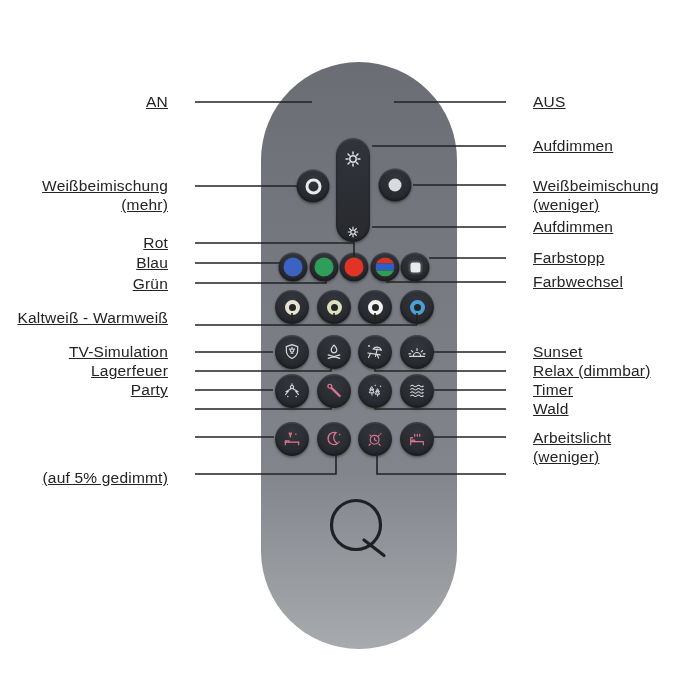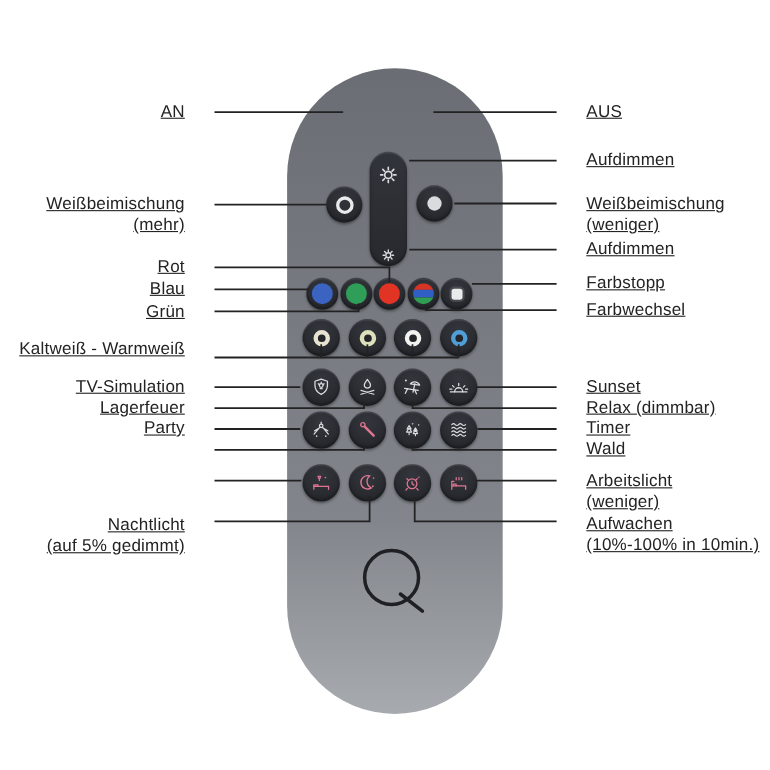--- a/index.html
+++ b/index.html
@@ -297,21 +297,20 @@
   <div class="lbl left" style="top:342px">
       <span>TV-Simulation</span>
     </div>
   <div class="lbl left" style="top:361px">
       <span>Lagerfeuer</span>
     </div>
   <div class="lbl left" style="top:380px">
       <span>Party</span>
     </div>
   <div class="lbl left" style="top:468px">
-      <span>Nachtlicht</span>
       <span>(auf 5% gedimmt)</span>
     </div>
 
   <div class="lbl right" style="top:92px">
       <span>AUS</span>
     </div>
   <div class="lbl right" style="top:136px">
       <span>Aufdimmen</span>
     </div>
   <div class="lbl right" style="top:176px">
@@ -336,18 +335,14 @@
   <div class="lbl right" style="top:380px">
       <span>Timer</span>
     </div>
   <div class="lbl right" style="top:399px">
       <span>Wald</span>
     </div>
   <div class="lbl right" style="top:428px">
       <span>Arbeitslicht</span>
       <span>(weniger)</span>
     </div>
-  <div class="lbl right" style="top:467px">
-      <span>Aufwachen</span>
-      <span>(10%-100% in 10min.)</span>
-    </div>
 
 </div>
 
 </body></html>

